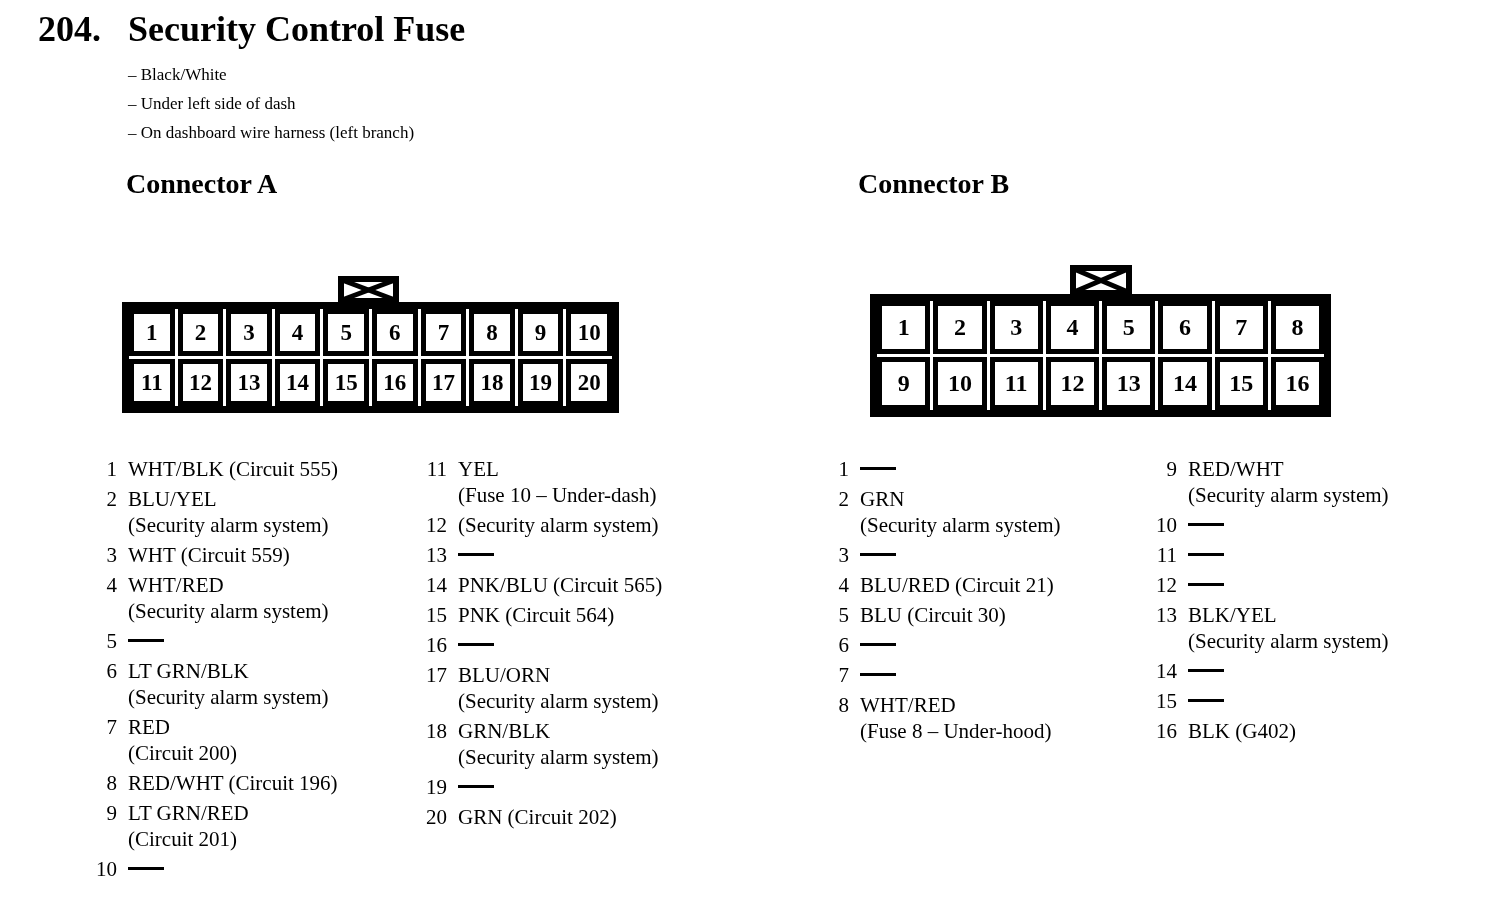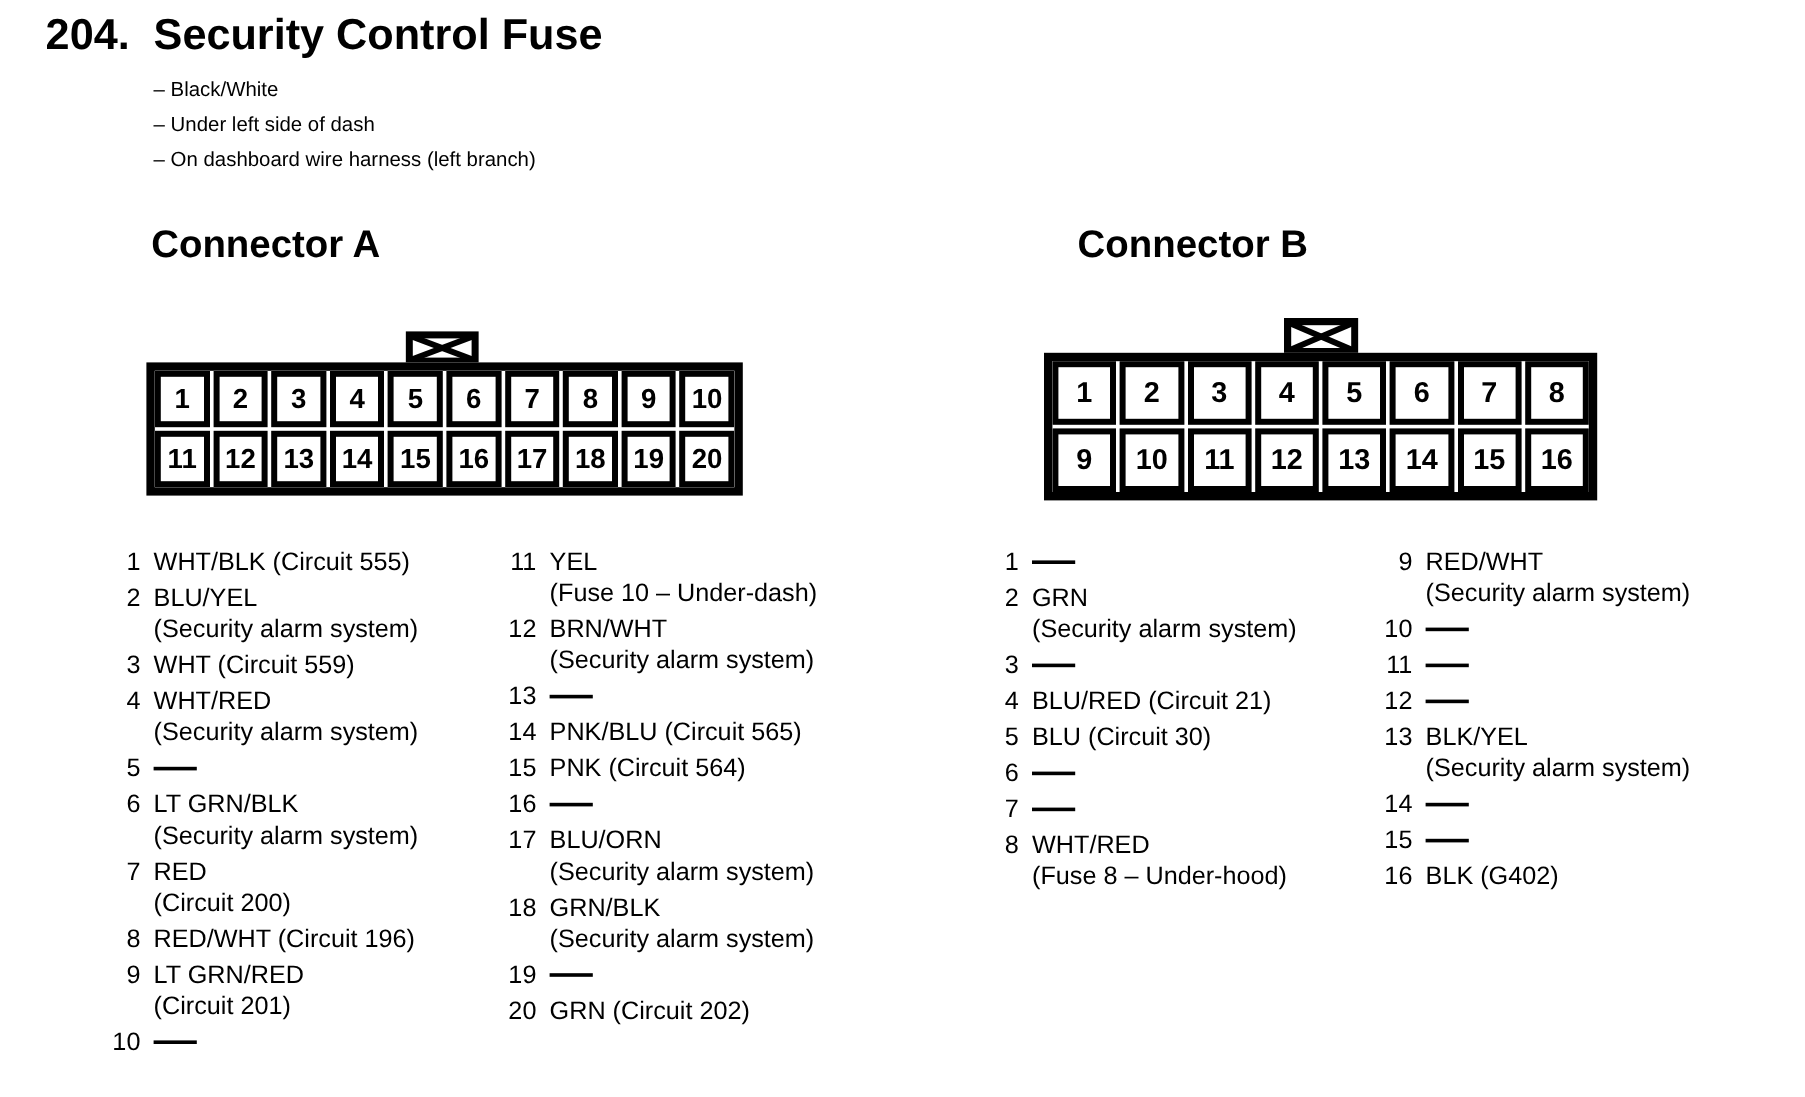--- a/index.html
+++ b/index.html
@@ -2,21 +2,21 @@
 <html><head>
 <meta charset="utf-8">
 <style>
   html, body { margin: 0; padding: 0; }
   .page {
     position: relative;
     width: 1504px;
     height: 914px;
     background: #ffffff;
     color: #000000;
-    font-family: Liberation Sans, sans-serif;
+    font-family: Liberation Serif, serif;
     overflow: hidden;
   }
 
   
   .title-row {
     position: absolute;
     left: 38px;
     top: 8px;
     display: flex;
     font-size: 36px;
@@ -29,27 +29,27 @@
     left: 128px;
     top: 60px;
     font-size: 17px;
     line-height: 29px;
     white-space: nowrap;
   }
 
   
   .conn-heading {
     position: absolute;
-    top: 185px;
-    font-size: 32px;
+    top: 168px;
+    font-size: 28px;
     font-weight: bold;
     white-space: nowrap;
   }
   .conn-heading.a { left: 126px; }
-  .conn-heading.b { left: 858px; margin-left: 40px; }
+  .conn-heading.b { left: 858px; }
 
   
   .grid {
     position: absolute;
     box-sizing: border-box;
     border: 7px solid #000;
     background: #fff;
     display: grid;
     gap: 3px;
     grid-template-rows: repeat(2, 1fr);
@@ -243,21 +243,20 @@
       <div class="pin">
         <span class="pin-num">11</span>
         <div class="pin-body">
           <div class="pin-line">YEL</div>
           <div class="pin-line">(Fuse 10 – Under-dash)</div>
         </div>
       </div>
       <div class="pin">
         <span class="pin-num">12</span>
         <div class="pin-body">
-          <div class="pin-line">BRN/WHT</div>
           <div class="pin-line">(Security alarm system)</div>
         </div>
       </div>
       <div class="pin">
         <span class="pin-num">13</span>
         <div class="pin-body">
           <div class="dash"></div>
         </div>
       </div>
       <div class="pin">

